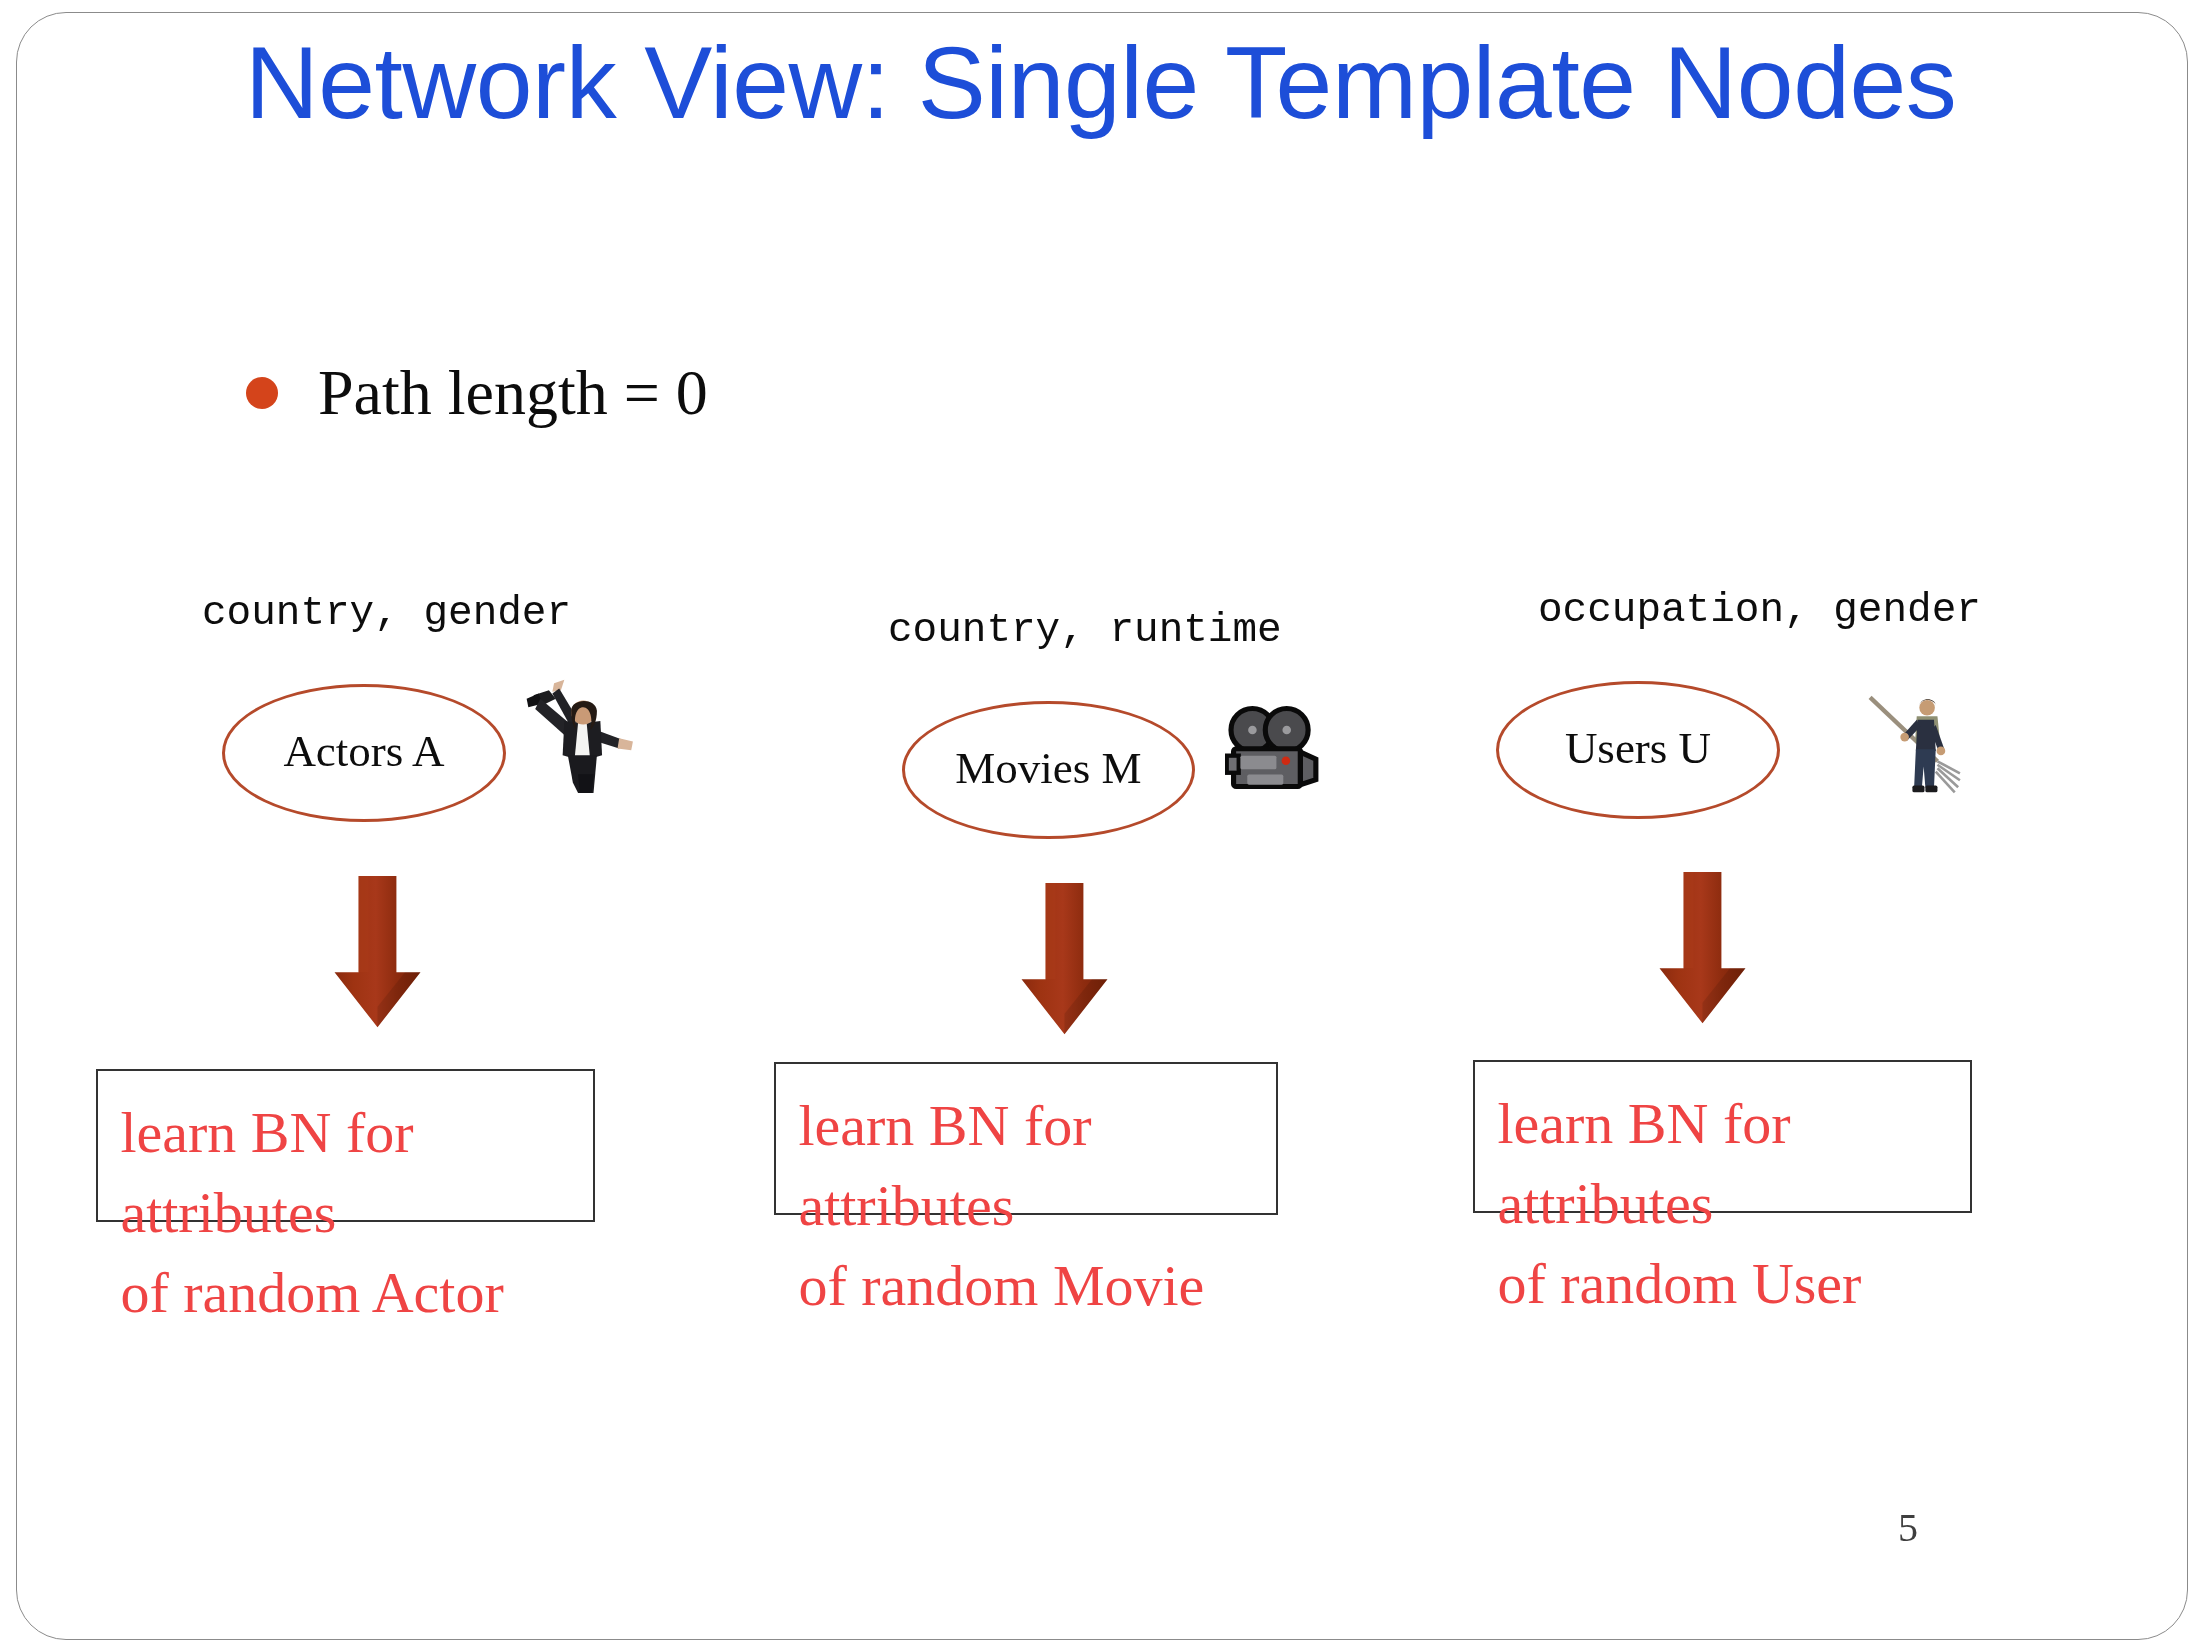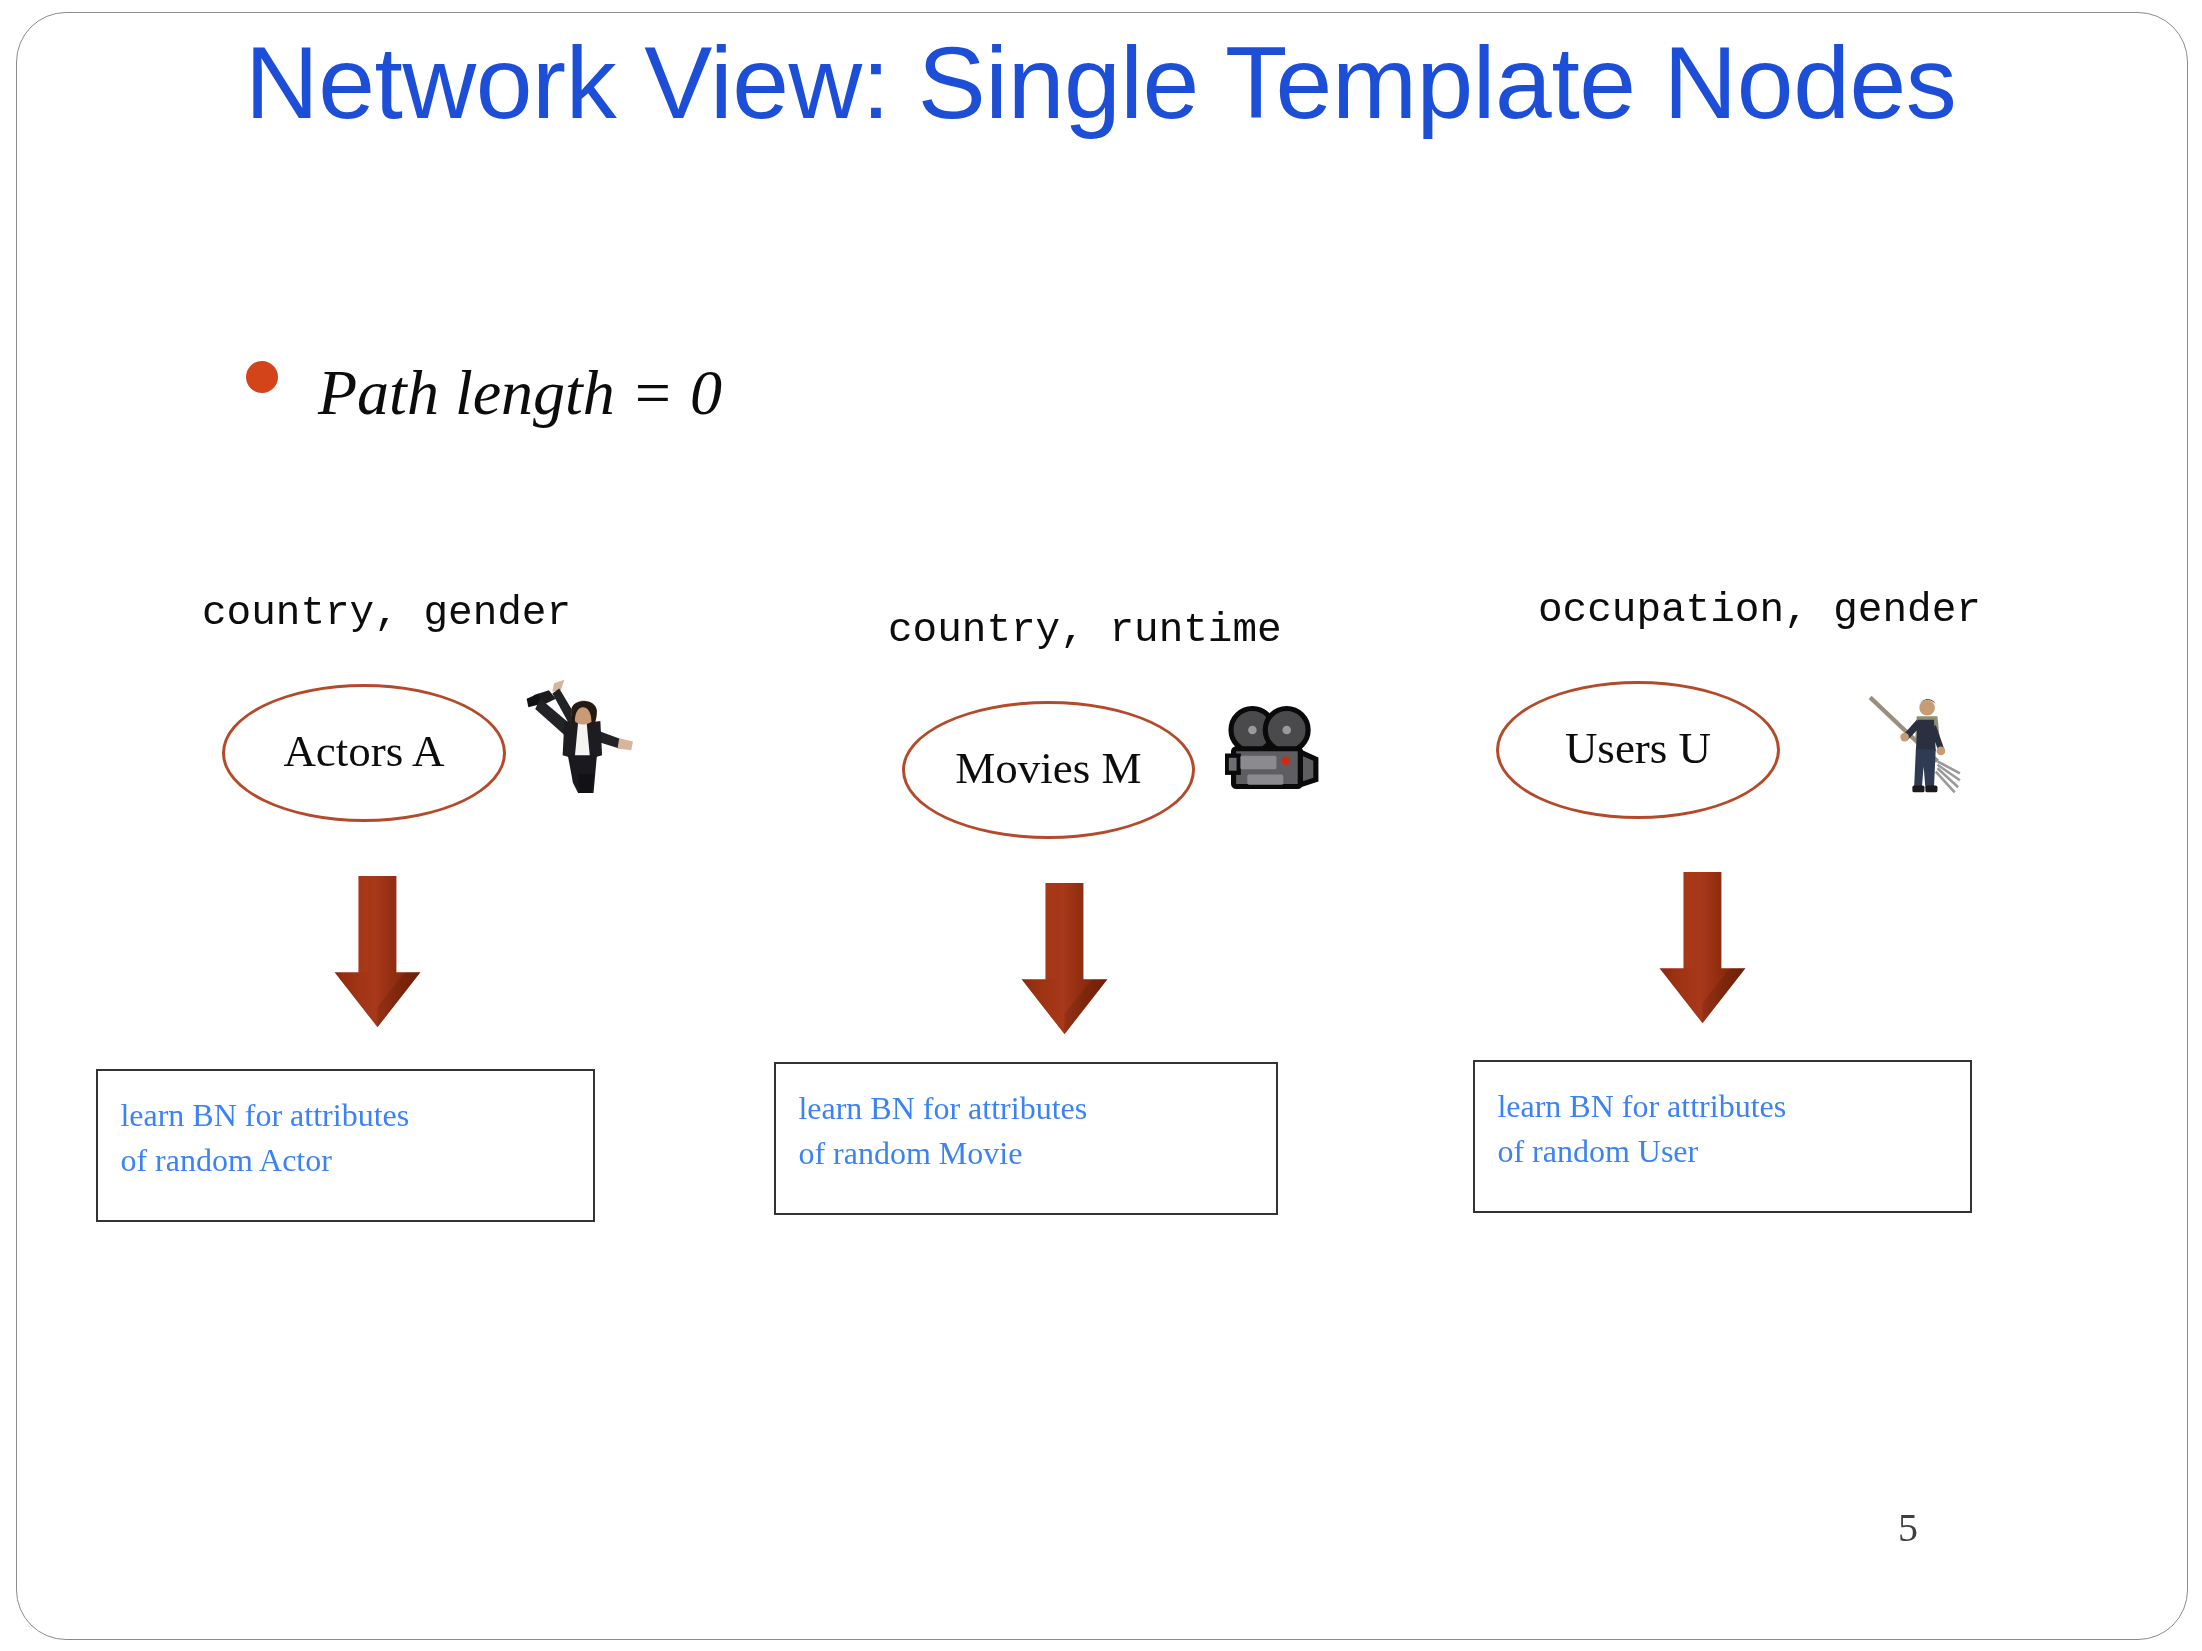--- a/index.html
+++ b/index.html
@@ -48,21 +48,21 @@
     color: #1d4ed8;
     letter-spacing: -0.4px;
   }
 
   
   #bullet-row {
     position: absolute;
     left: 246px;
     top: 361px;
     display: flex;
-    font-style: italic;
+    align-items: center;
   }
   #bullet-dot {
     width: 32px;
     height: 32px;
     border-radius: 50%;
     background: #d4441b;
     flex: 0 0 auto;
     margin-right: 40px;
   }
   #bullet-text {
@@ -119,23 +119,23 @@
   
   .out-box {
     position: absolute;
     border: 2.6px solid #333333;
     background: #ffffff;
     box-sizing: border-box;
     padding: 22.4px 22.4px 22.4px 22.4px;
   }
   .out-box-text {
     font-family: "Liberation Serif", serif;
-    font-size: 32px;
+    font-size: 58px;
     line-height: 1.38;
-    color: #3b82f6;
+    color: #ef4444;
   }
 
   
   #footer-text {
     position: absolute;
     left: 246px;
     top: 1521px;
     font-family: "Liberation Serif", serif;
     font-size: 37px;
     color: #868686;

